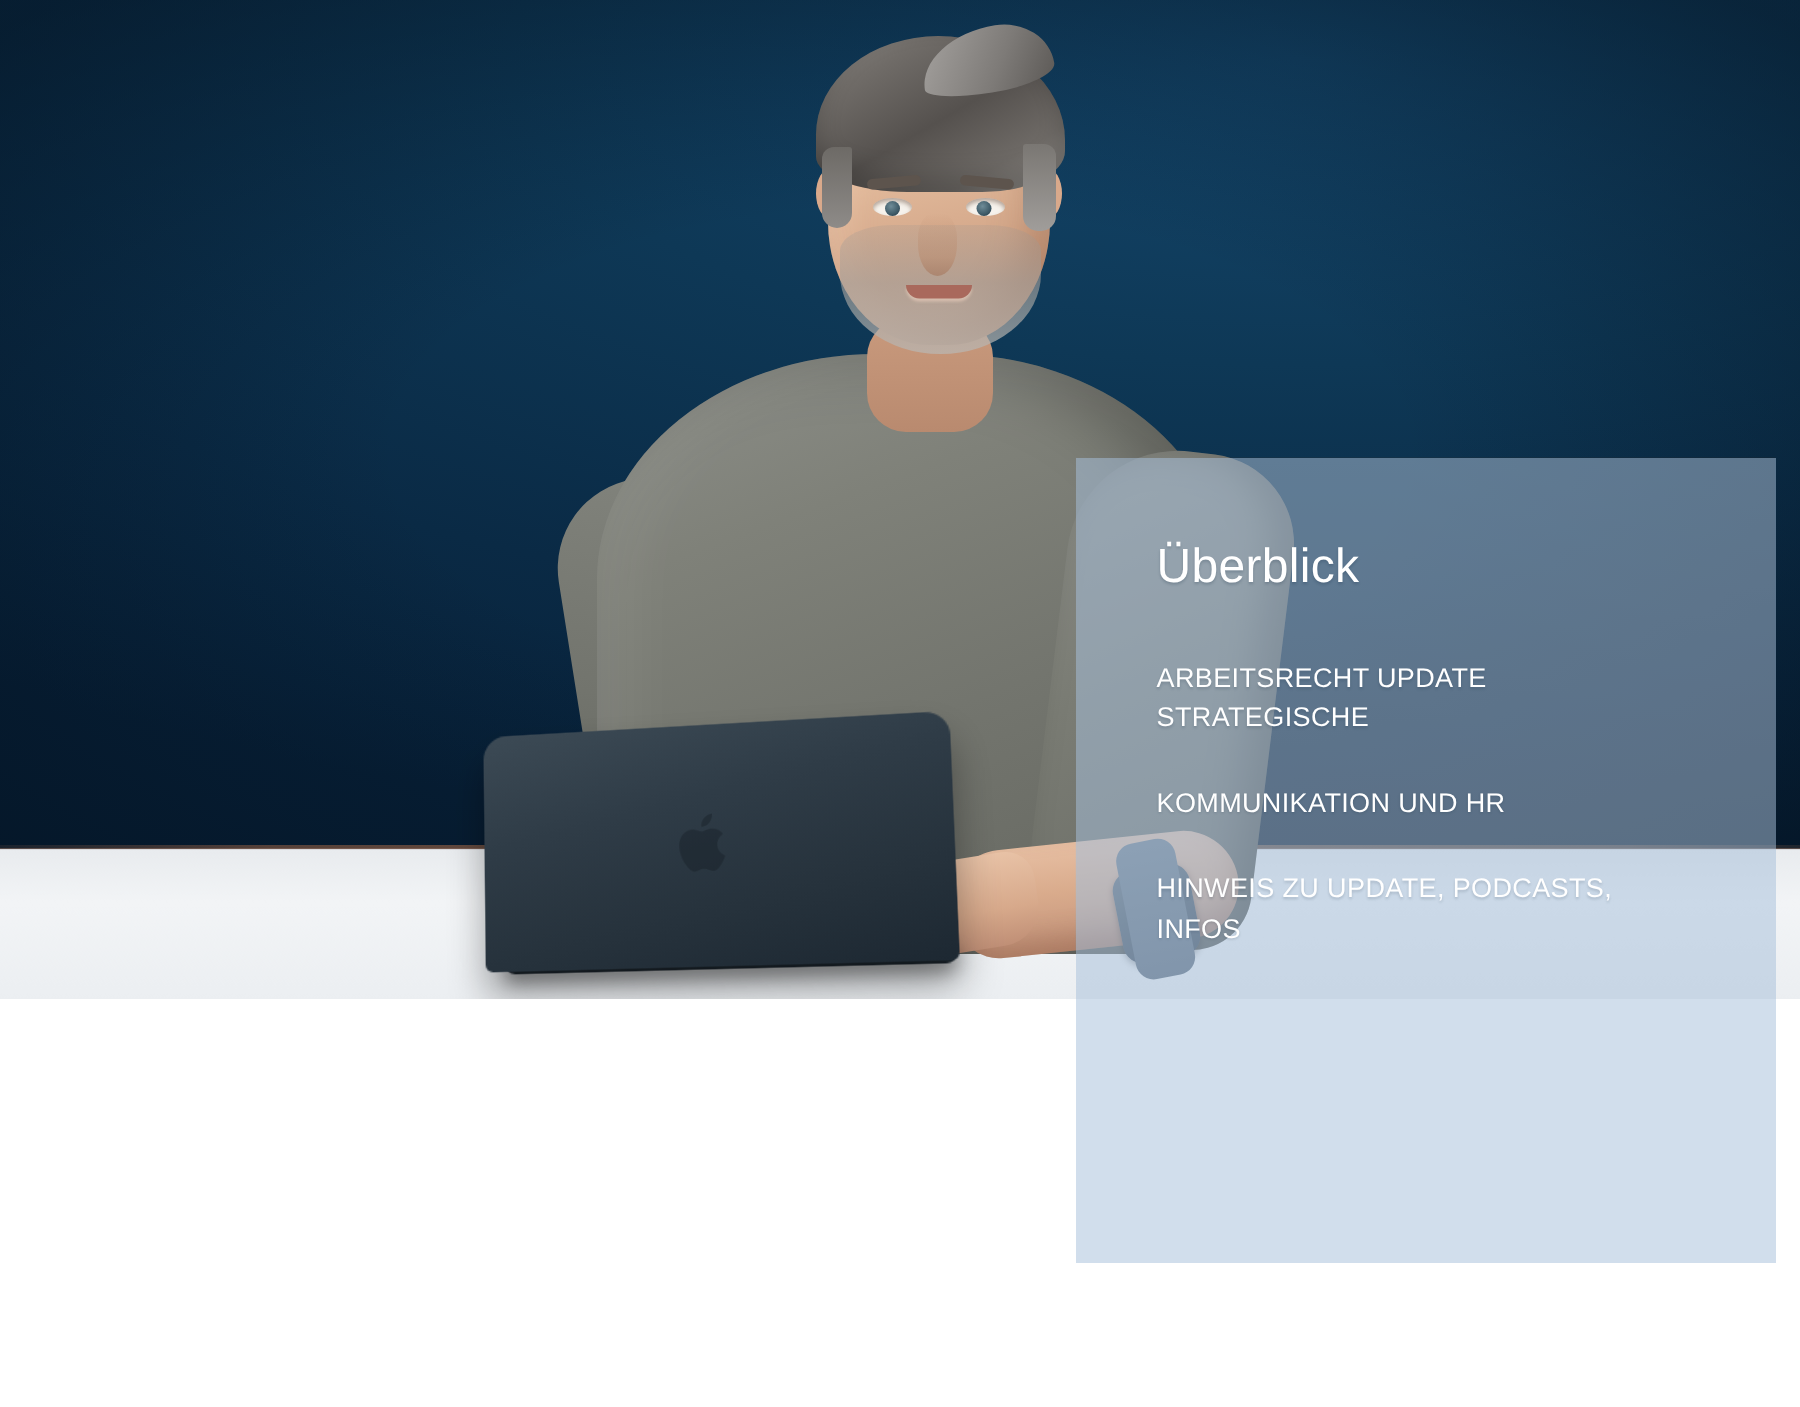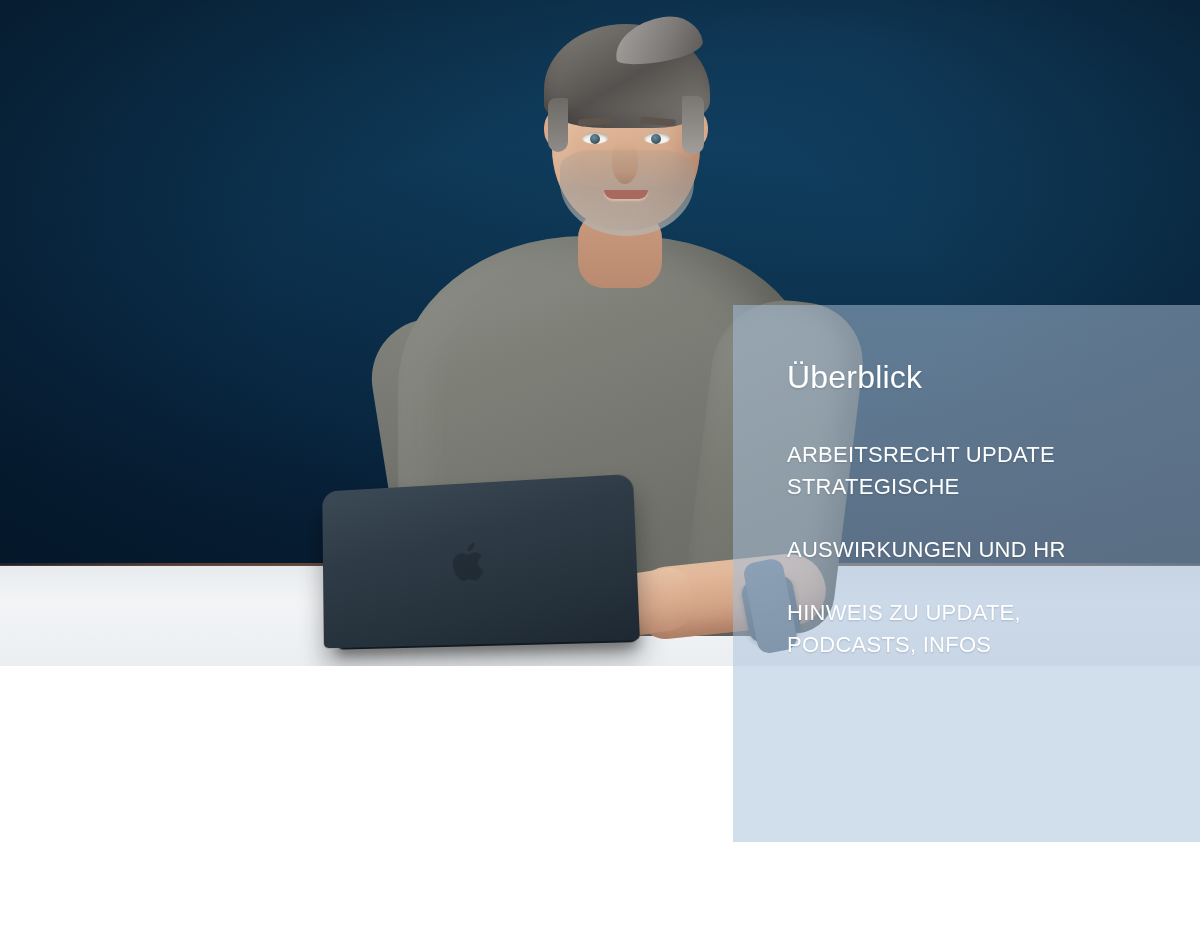--- a/index.html
+++ b/index.html
@@ -232,21 +232,21 @@
   }
   .apple-logo {
     position:absolute; left:452px; top:540px;
     width:38px; height:44px; opacity:.30;
     transform:rotate(-2deg);
   }
 
   
   .panel {
     position:absolute;
-    left:733px; top:305px;
+    left:717px; top:305px;
     width:467px; height:537px;
     background:rgba(166,192,218,0.52);
     backdrop-filter:saturate(.8);
     text-decoration:underline;
   }
   .panel-inner {
     position:absolute; inset:0;
     padding:55px 0 0 54px;
   }
   .panel-title {
@@ -254,21 +254,21 @@
     font-size:32px;
     font-weight:400;
     letter-spacing:.2px;
     line-height:1.1;
     margin-bottom:44px;
     text-shadow:0 1px 2px rgba(20,40,62,.22);
   }
   .panel-list { list-style:none; }
   .panel-item {
     color:#ffffff;
-    font-size:22px;
+    font-size:18px;
     font-weight:400;
     line-height:1.45;
     letter-spacing:.25px;
     margin-bottom:31px;
     max-width:352px;
     text-shadow:0 1px 2px rgba(20,40,62,.20);
   }
   .panel-item:last-child { margin-bottom:0; }
 </style>
 </head>
@@ -316,19 +316,19 @@
     <svg class="apple-logo" viewBox="0 0 40 48">
       <path fill="#0c1319" d="M27.8 25.6c0-5.2 4.2-7.6 4.4-7.8-2.4-3.5-6.1-4-7.5-4.1-3.2-.3-6.2 1.9-7.8 1.9-1.6 0-4.1-1.9-6.7-1.8-3.4.1-6.6 2-8.4 5.1-3.6 6.2-.9 15.4 2.6 20.4 1.7 2.5 3.8 5.3 6.5 5.2 2.6-.1 3.6-1.7 6.7-1.7 3.1 0 4 1.7 6.7 1.6 2.8-.1 4.5-2.5 6.2-5 2-2.9 2.8-5.7 2.8-5.8-.1-.1-5.4-2.1-5.5-8zM22.6 9.3c1.4-1.7 2.3-4.1 2.1-6.5-2 .1-4.5 1.4-5.9 3.1-1.3 1.5-2.4 3.9-2.1 6.2 2.2.2 4.5-1.1 5.9-2.8z"></path>
     </svg>
   </div>
 
   <div class="panel">
     <div class="panel-inner">
       <h1 class="panel-title">Überblick</h1>
       <ul class="panel-list">
         <li class="panel-item">ARBEITSRECHT UPDATE STRATEGISCHE</li>
-        <li class="panel-item">AUSWIRKUNGEN UND HR</li>
+        <li class="panel-item">KOMMUNIKATION UND HR</li>
         <li class="panel-item">HINWEIS ZU UPDATE, PODCASTS, INFOS</li>
       </ul>
     </div>
   </div>
 
 </div>
 
 </body></html>

